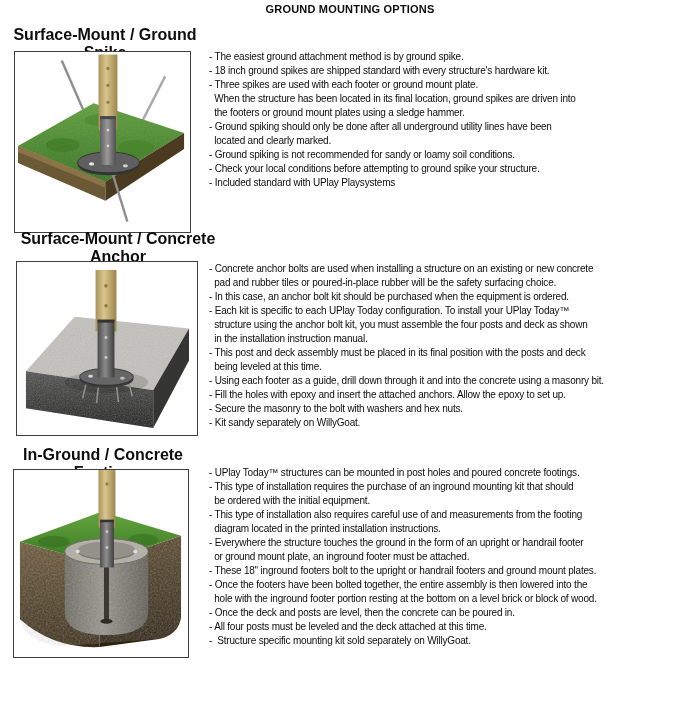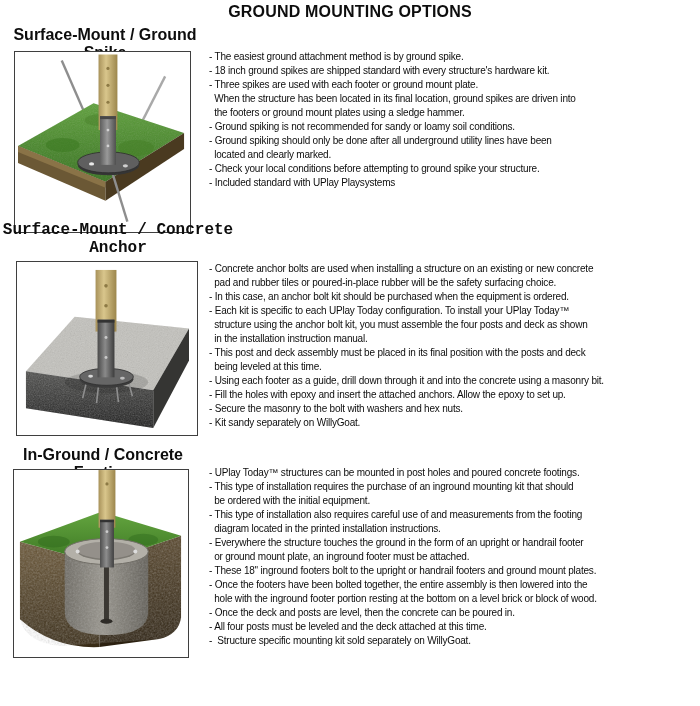--- a/index.html
+++ b/index.html
@@ -2,27 +2,27 @@
 <html><head>
 <meta charset="utf-8">
 <style>
   html,body{margin:0;padding:0;background:#ffffff;}
   .page{
     position:relative;width:700px;height:706px;background:#ffffff;
     font-family:"Liberation Sans","DejaVu Sans",sans-serif;color:#0d0d0d;overflow:hidden;
   }
   .title{
     position:absolute;top:3px;left:0;width:100%;text-align:center;
-    font-weight:700;font-size:16px;letter-spacing:0.2px;color:#0d0d0d;
+    font-weight:700;font-size:11px;letter-spacing:0.2px;color:#0d0d0d;
   }
   .sec-heading{
     position:absolute;font-weight:700;font-size:16px;text-align:center;color:#0d0d0d;
   }
   .h1{top:26px;left:0;width:210px;}
-  .h2{top:221px;left:0;width:236px;font-family:Liberation Mono, monospace;}
+  .h2{top:230px;left:0;width:236px;}
   .h3{top:446px;left:0;width:206px;}
   .img-box{
     position:absolute;border:1px solid #3f3f3f;background:#ffffff;box-sizing:border-box;
   }
   .box1{left:14px;top:51px;width:177px;height:182px;}
   .box2{left:16px;top:261px;width:182px;height:175px;}
   .box3{left:13px;top:469px;width:176px;height:189px;}
   .img-box svg{display:block;width:100%;height:100%;}
   .bullets{
     position:absolute;left:209px;width:492px;
@@ -94,23 +94,23 @@
       <circle cx="93.5" cy="78" r="1.4" fill="#d2d2d2"></circle>
       <circle cx="93.5" cy="94" r="1.4" fill="#d2d2d2"></circle>
     </svg>
   </div>
   <div class="bullets t1">
       <div class="bullet">- The easiest ground attachment method is by ground spike.</div>
       <div class="bullet">- 18 inch ground spikes are shipped standard with every structure's hardware kit.</div>
       <div class="bullet">- Three spikes are used with each footer or ground mount plate.
   When the structure has been located in its final location, ground spikes are driven into
   the footers or ground mount plates using a sledge hammer.</div>
-      <div class="bullet">- Ground spiking is not recommended for sandy or loamy soil conditions.</div>
       <div class="bullet">- Ground spiking should only be done after all underground utility lines have been
   located and clearly marked.</div>
+      <div class="bullet">- Ground spiking is not recommended for sandy or loamy soil conditions.</div>
       <div class="bullet">- Check your local conditions before attempting to ground spike your structure.</div>
       <div class="bullet">- Included standard with UPlay Playsystems</div>
     </div>
 
   <div class="sec-heading h2">Surface-Mount / Concrete Anchor</div>
   <div class="img-box box2">
     <svg viewBox="0 0 181 174" xmlns="http://www.w3.org/2000/svg">
       <defs>
         <linearGradient id="g2post" x1="0" y1="0" x2="1" y2="0">
           <stop offset="0" stop-color="#a8925a"></stop>

